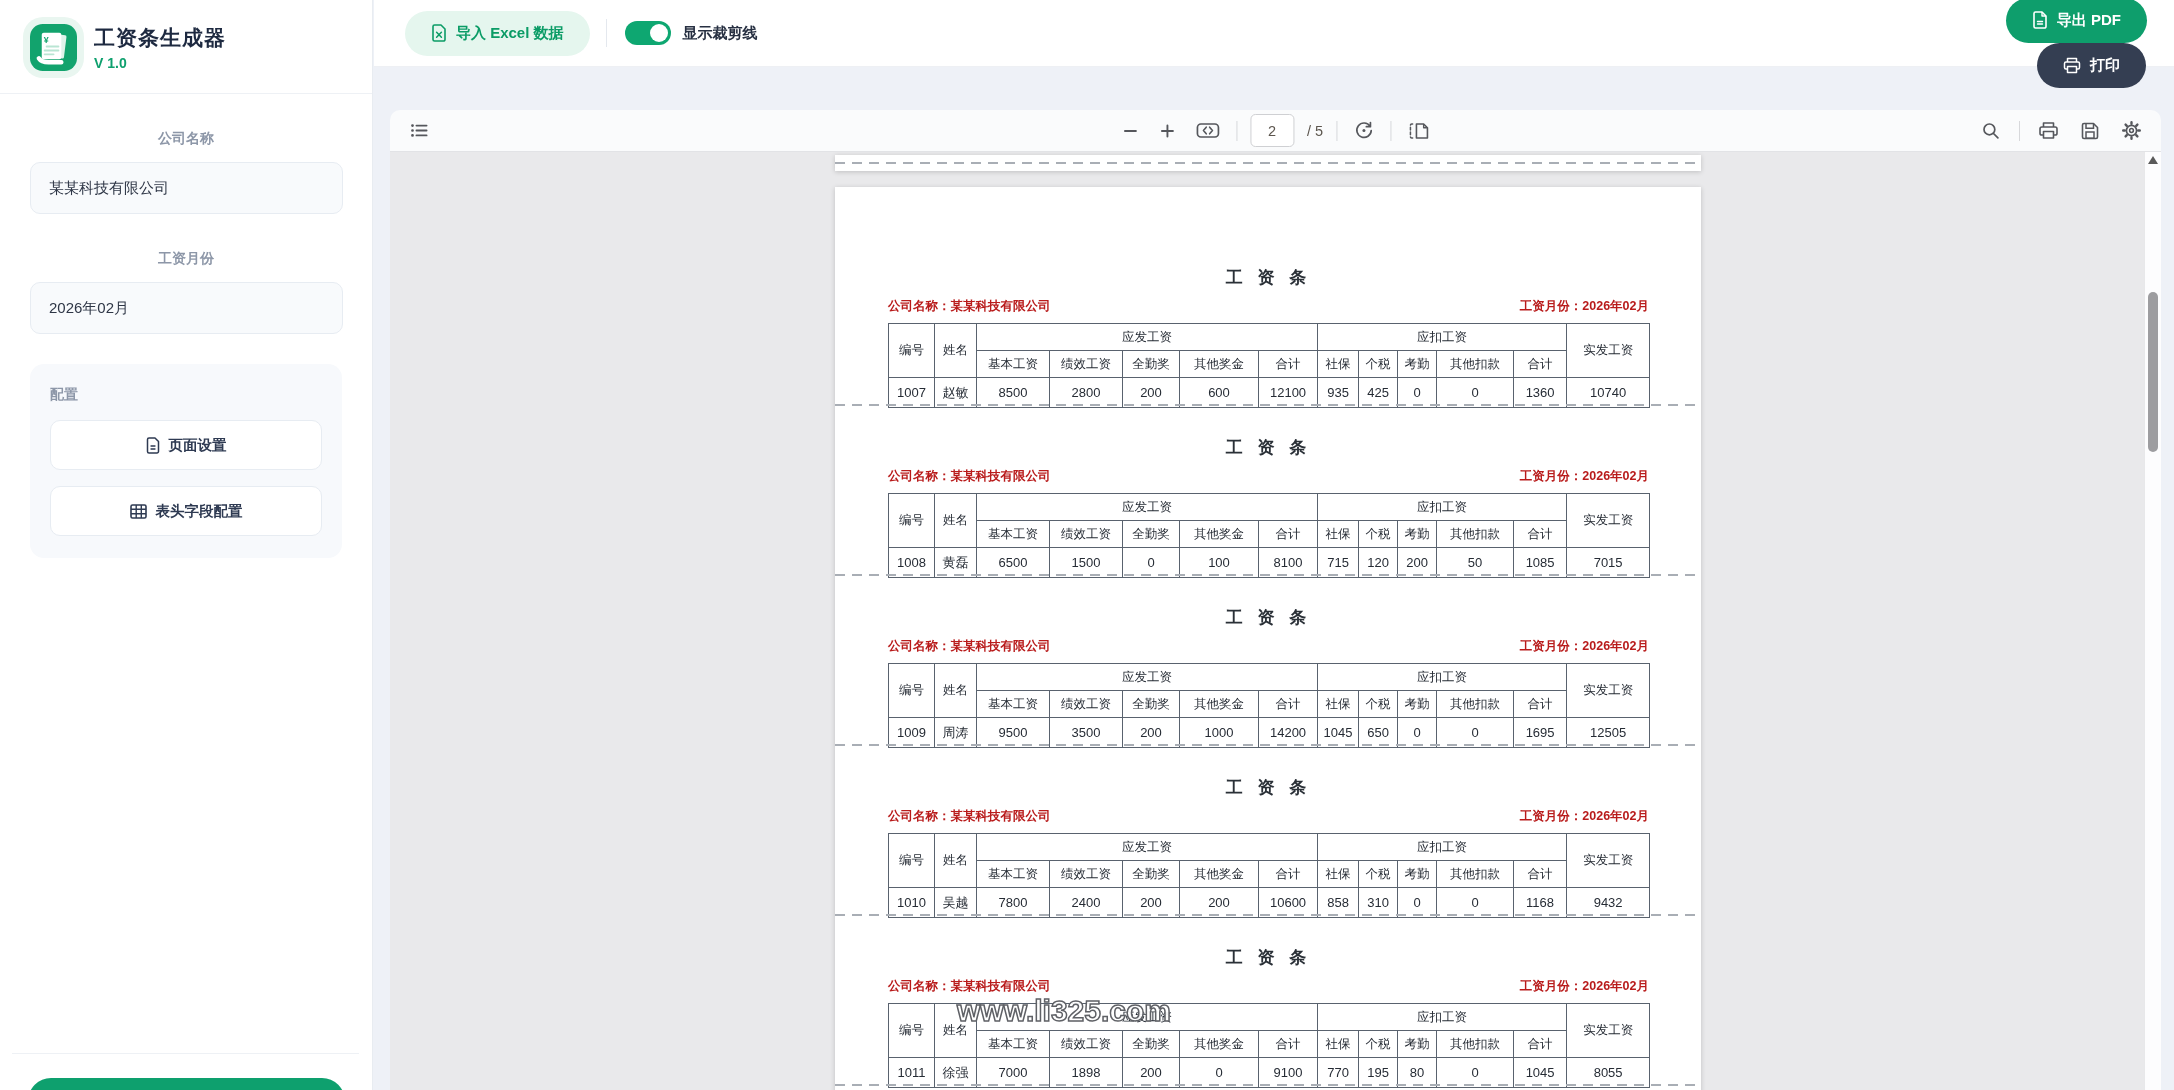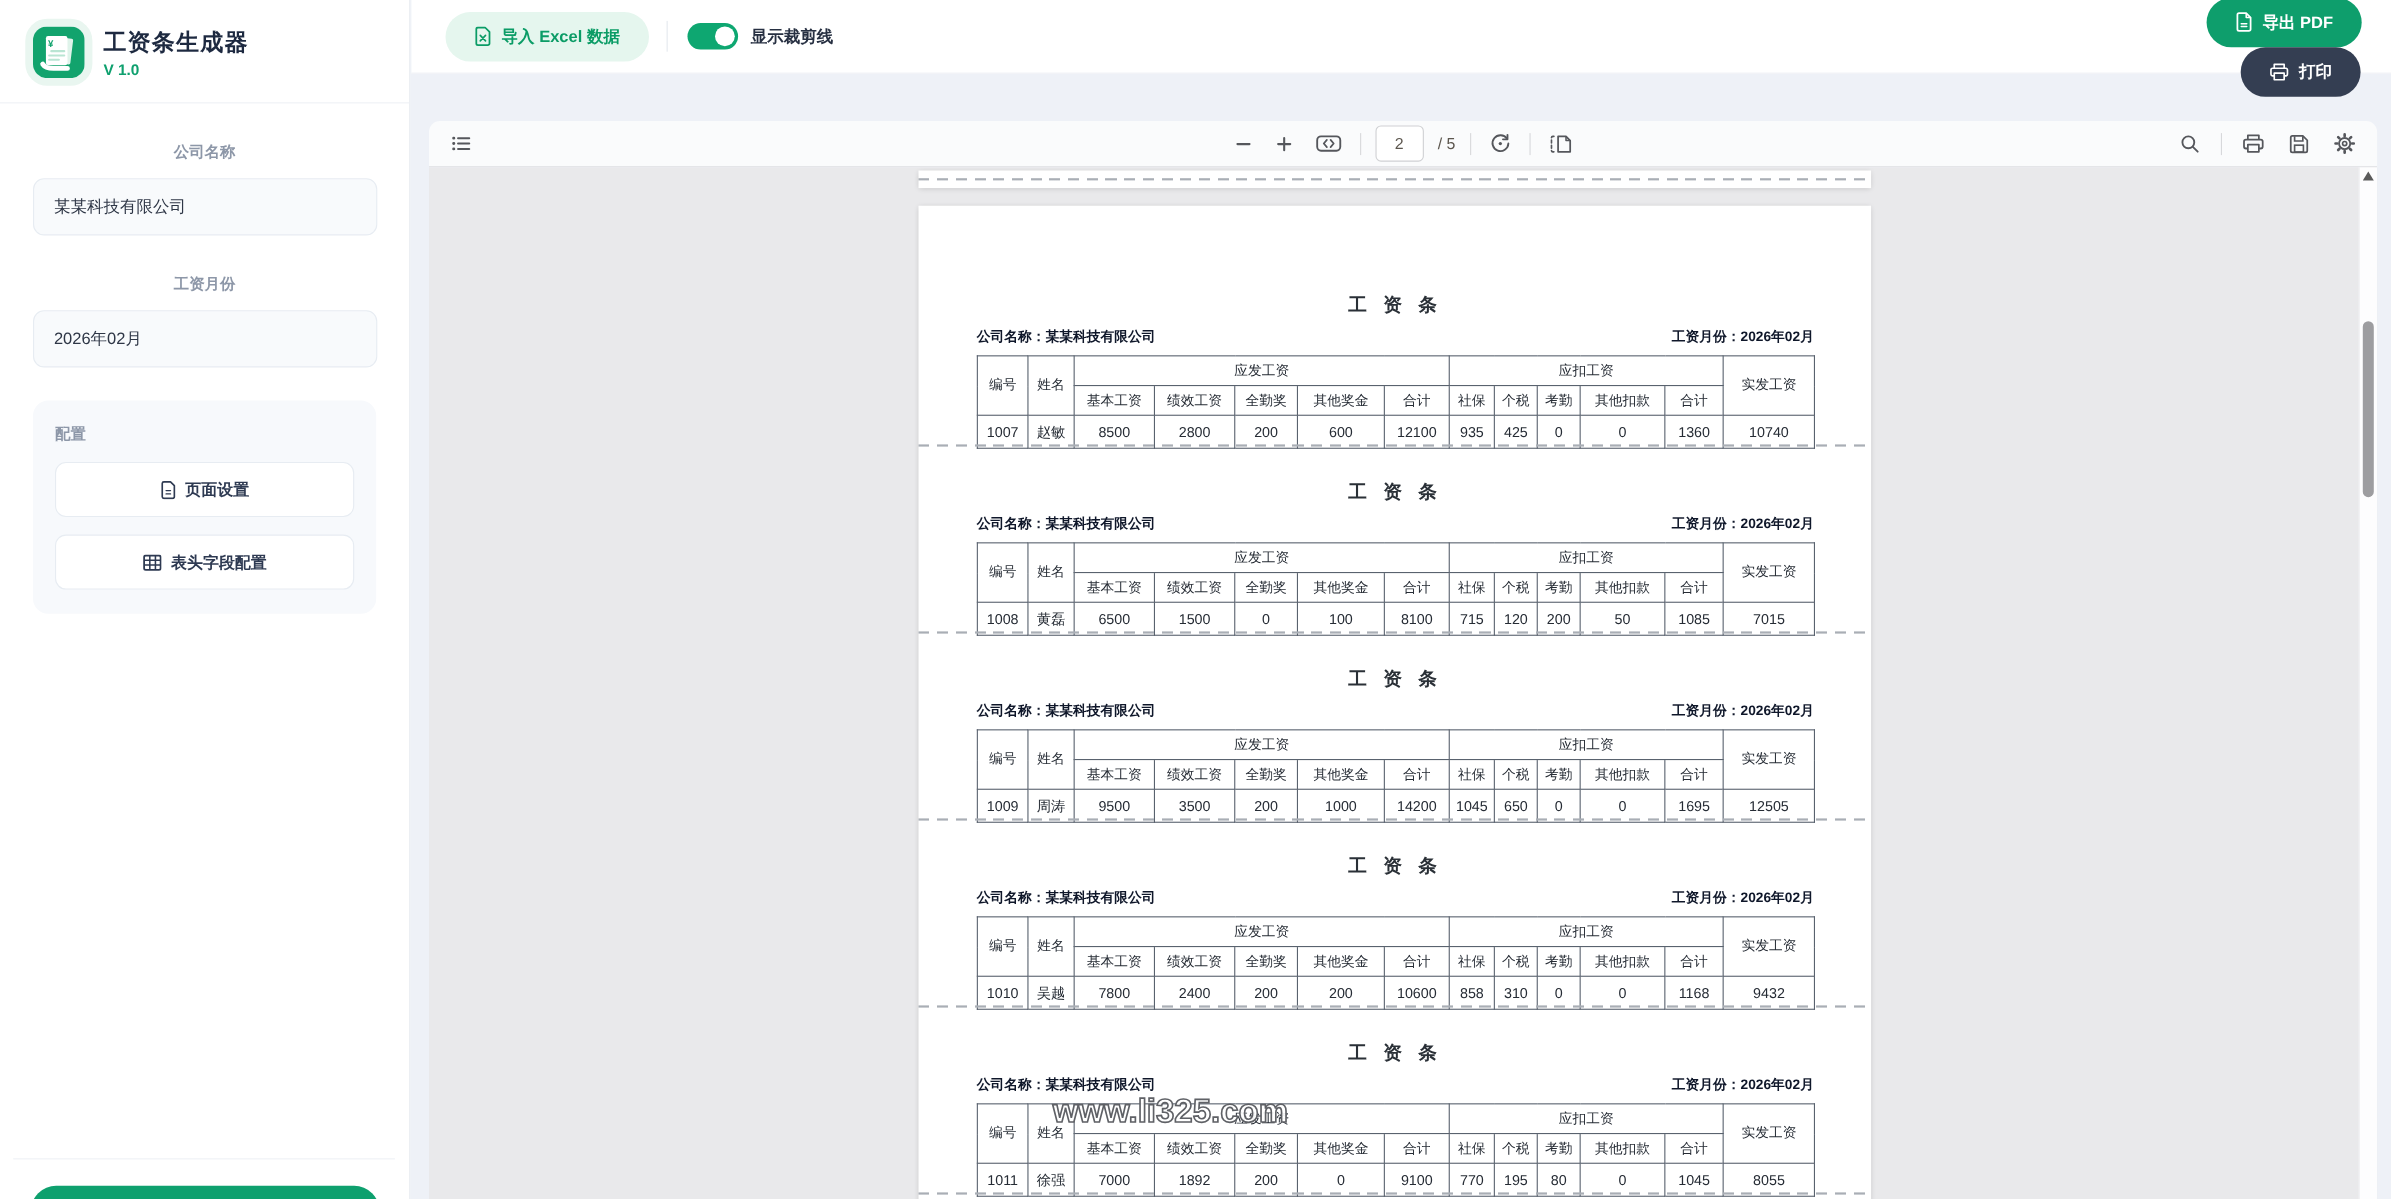--- a/index.html
+++ b/index.html
@@ -48,21 +48,21 @@
   .pdf-canvas { position:relative; height:938px; background:#e9e9eb; overflow:hidden; }
   .page { position:absolute; left:445px; width:866px; background:#fff; box-shadow:0 1px 5px rgba(0,0,0,0.18); }
   .page-prev { top:3px; height:16px; }
   .page-main { top:35px; height:1100px; padding-top:49px; }
   .cutline { position:absolute; left:0; right:0; height:2px; background:repeating-linear-gradient(90deg,#a9aeb5 0 10px,transparent 10px 17px); }
   .page-prev .cutline { top:7px; }
 
   .slip { position:relative; height:170px; padding:30px 52px 0 53px; }
   .slip .cutline { bottom:0; }
   .slip-title { text-align:center; font-size:17px; font-weight:700; letter-spacing:5px; color:#2a3037; }
-  .slip-meta { display:flex; justify-content:space-between; margin-top:9px; font-size:12.5px; font-weight:600; color:#0f172a; }
+  .slip-meta { display:flex; justify-content:space-between; margin-top:9px; font-size:12.5px; font-weight:600; color:#b91c1c; }
   .slip-table { width:100%; margin-top:8px; border-collapse:collapse; table-layout:fixed; border:1.5px solid #59626e; }
   .slip-table td { border:1px solid #59626e; text-align:center; vertical-align:middle; font-size:12.5px; color:#262c35; height:27px; overflow:hidden; white-space:nowrap; }
   .slip-table tr.data-row td { height:30px; font-size:13px; }
 
   .watermark { position:absolute; left:540px; top:840px; width:268px; text-align:center; pointer-events:none; color:rgba(255,255,255,0.92); -webkit-text-stroke:1.5px #5f6166; font-weight:700; }
   .wm-line1 { font-size:40px; letter-spacing:3px; }
   .wm-line2 { font-size:30px; margin-top:2px; }
 
   .vscrollbar { position:absolute; right:0; top:0; bottom:0; width:17px; background:#fdfdfe; border-left:1px solid #e8e8ea; }
   .scroll-up { position:absolute; top:4px; left:3px; width:0; height:0; border-left:5.5px solid transparent; border-right:5.5px solid transparent; border-bottom:8px solid #5a5a5a; cursor:pointer; }
@@ -546,21 +546,21 @@
         <td>社保</td>
         <td>个税</td>
         <td>考勤</td>
         <td>其他扣款</td>
         <td>合计</td>
       </tr>
       <tr class="data-row">
         <td>1011</td>
         <td>徐强</td>
         <td>7000</td>
-        <td>1892</td>
+        <td>1898</td>
         <td>200</td>
         <td>0</td>
         <td>9100</td>
         <td>770</td>
         <td>195</td>
         <td>80</td>
         <td>0</td>
         <td>1045</td>
         <td>8055</td>
       </tr>

